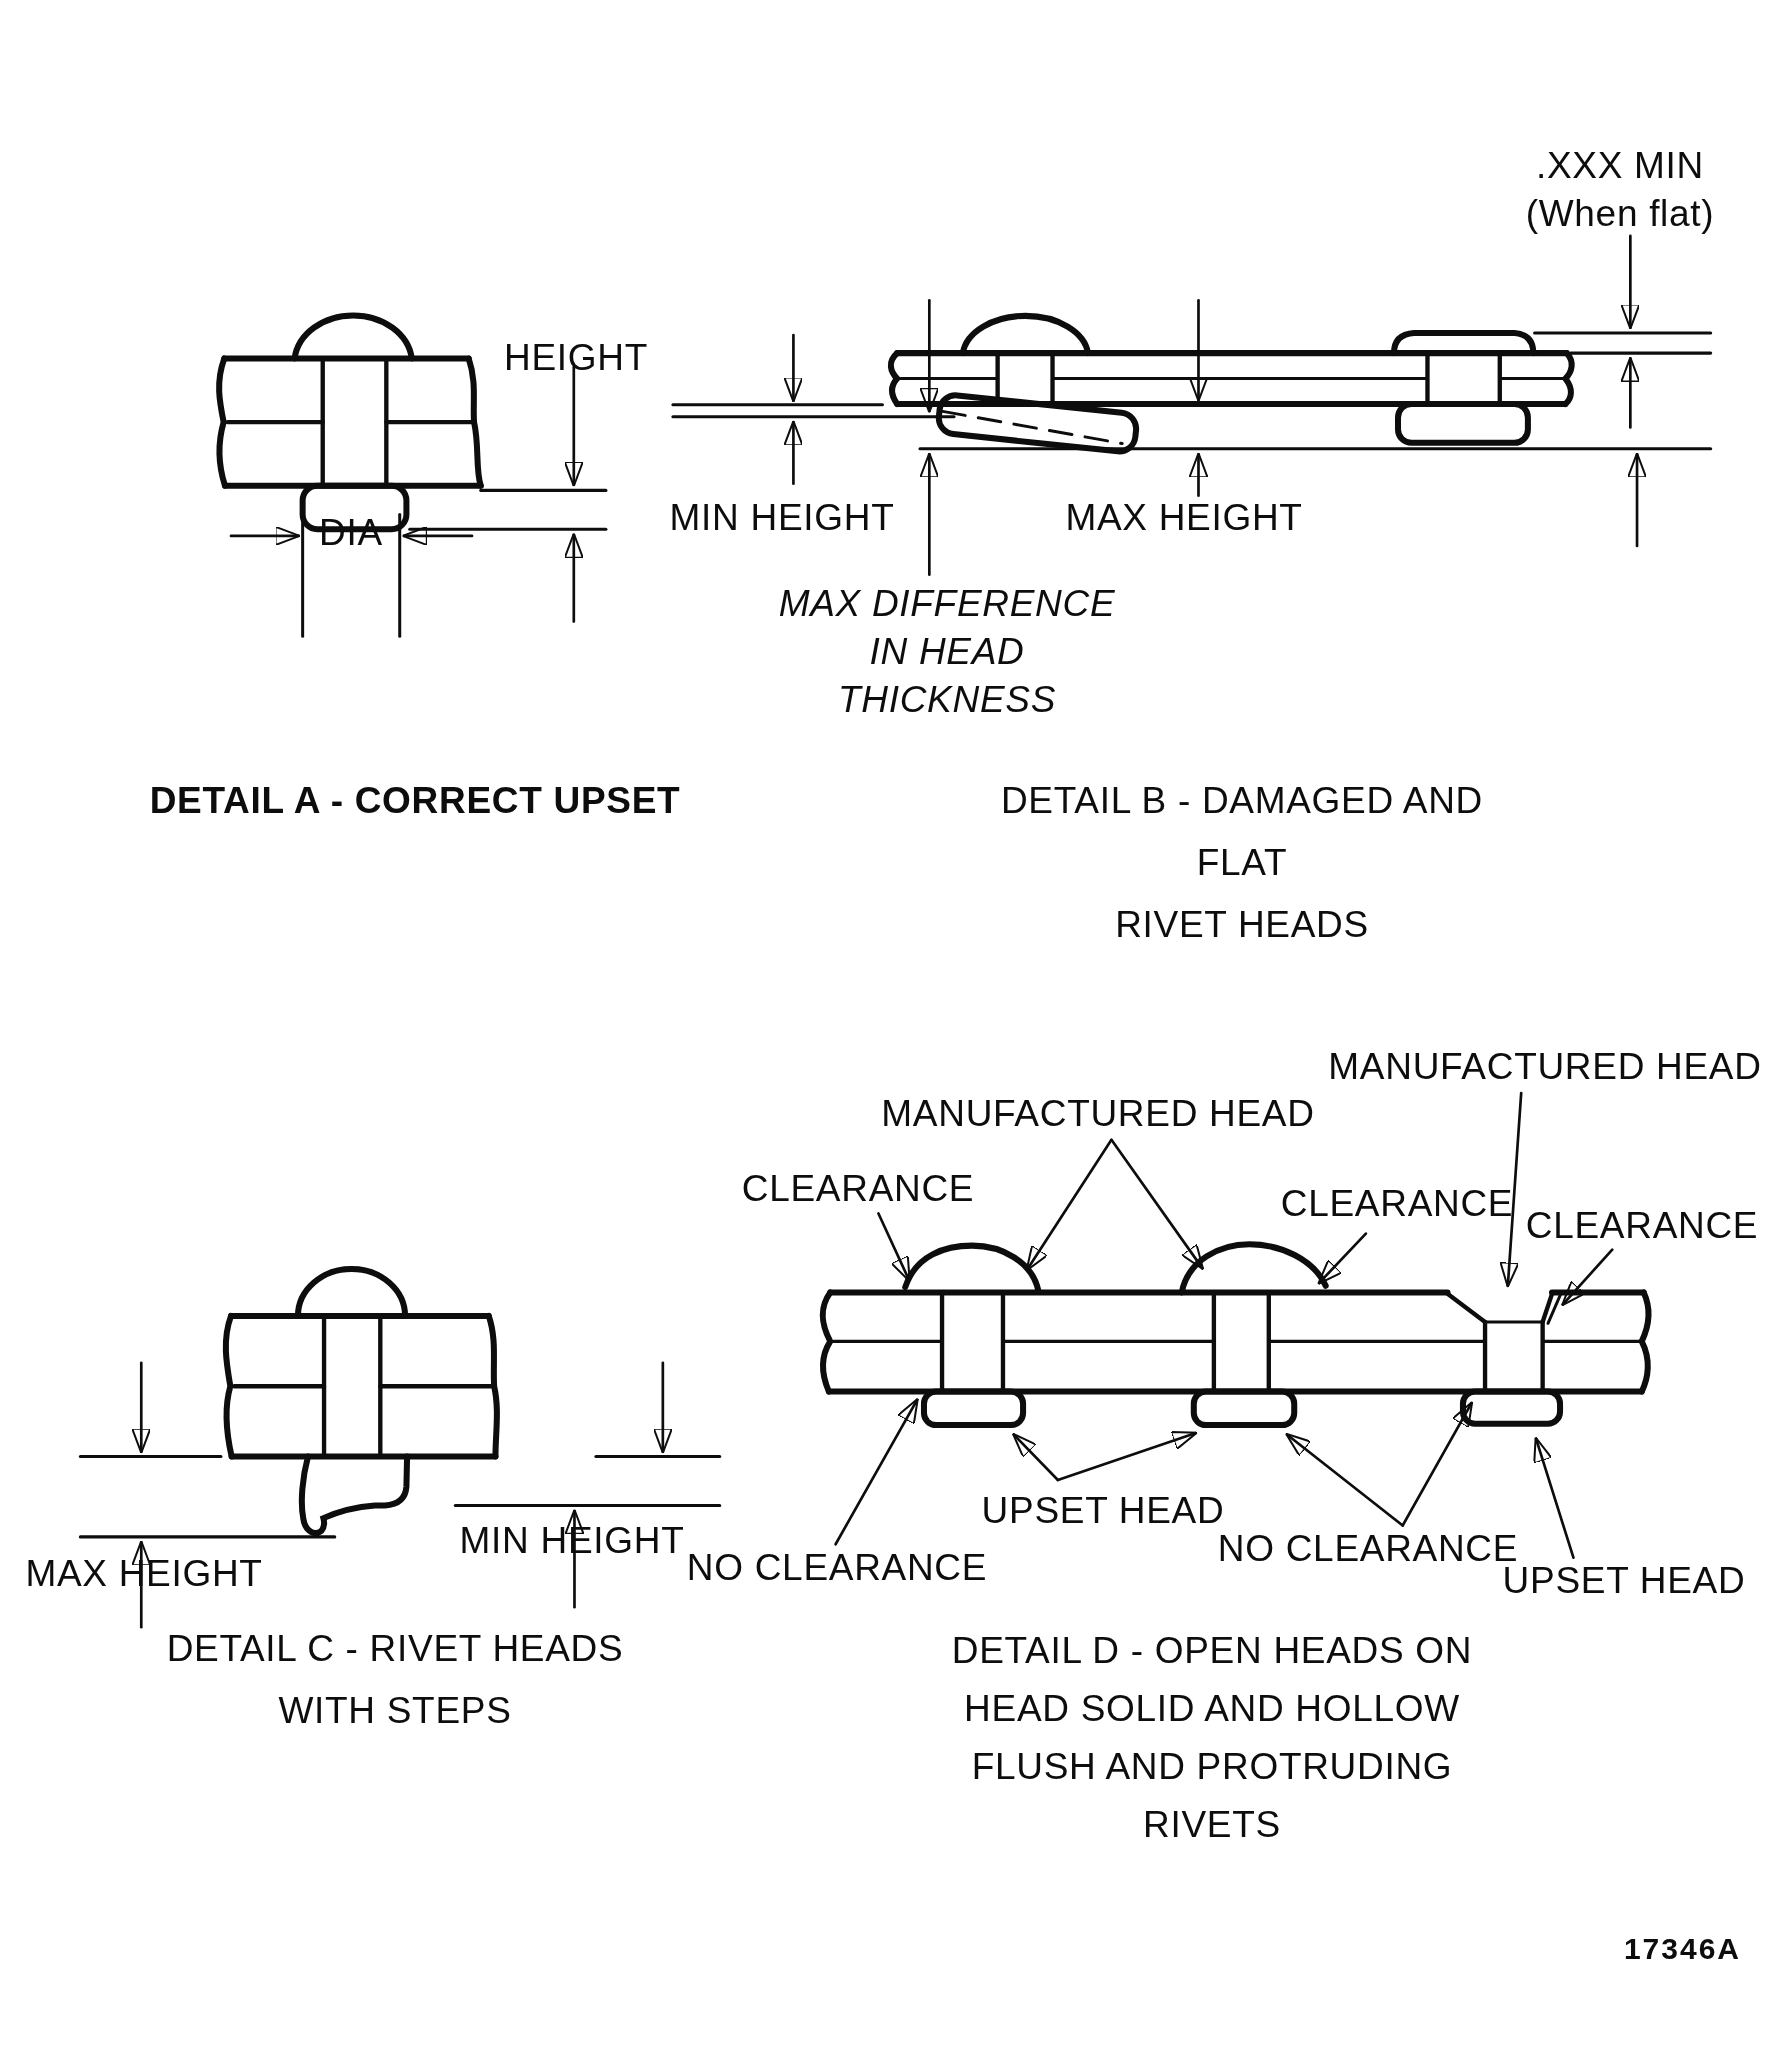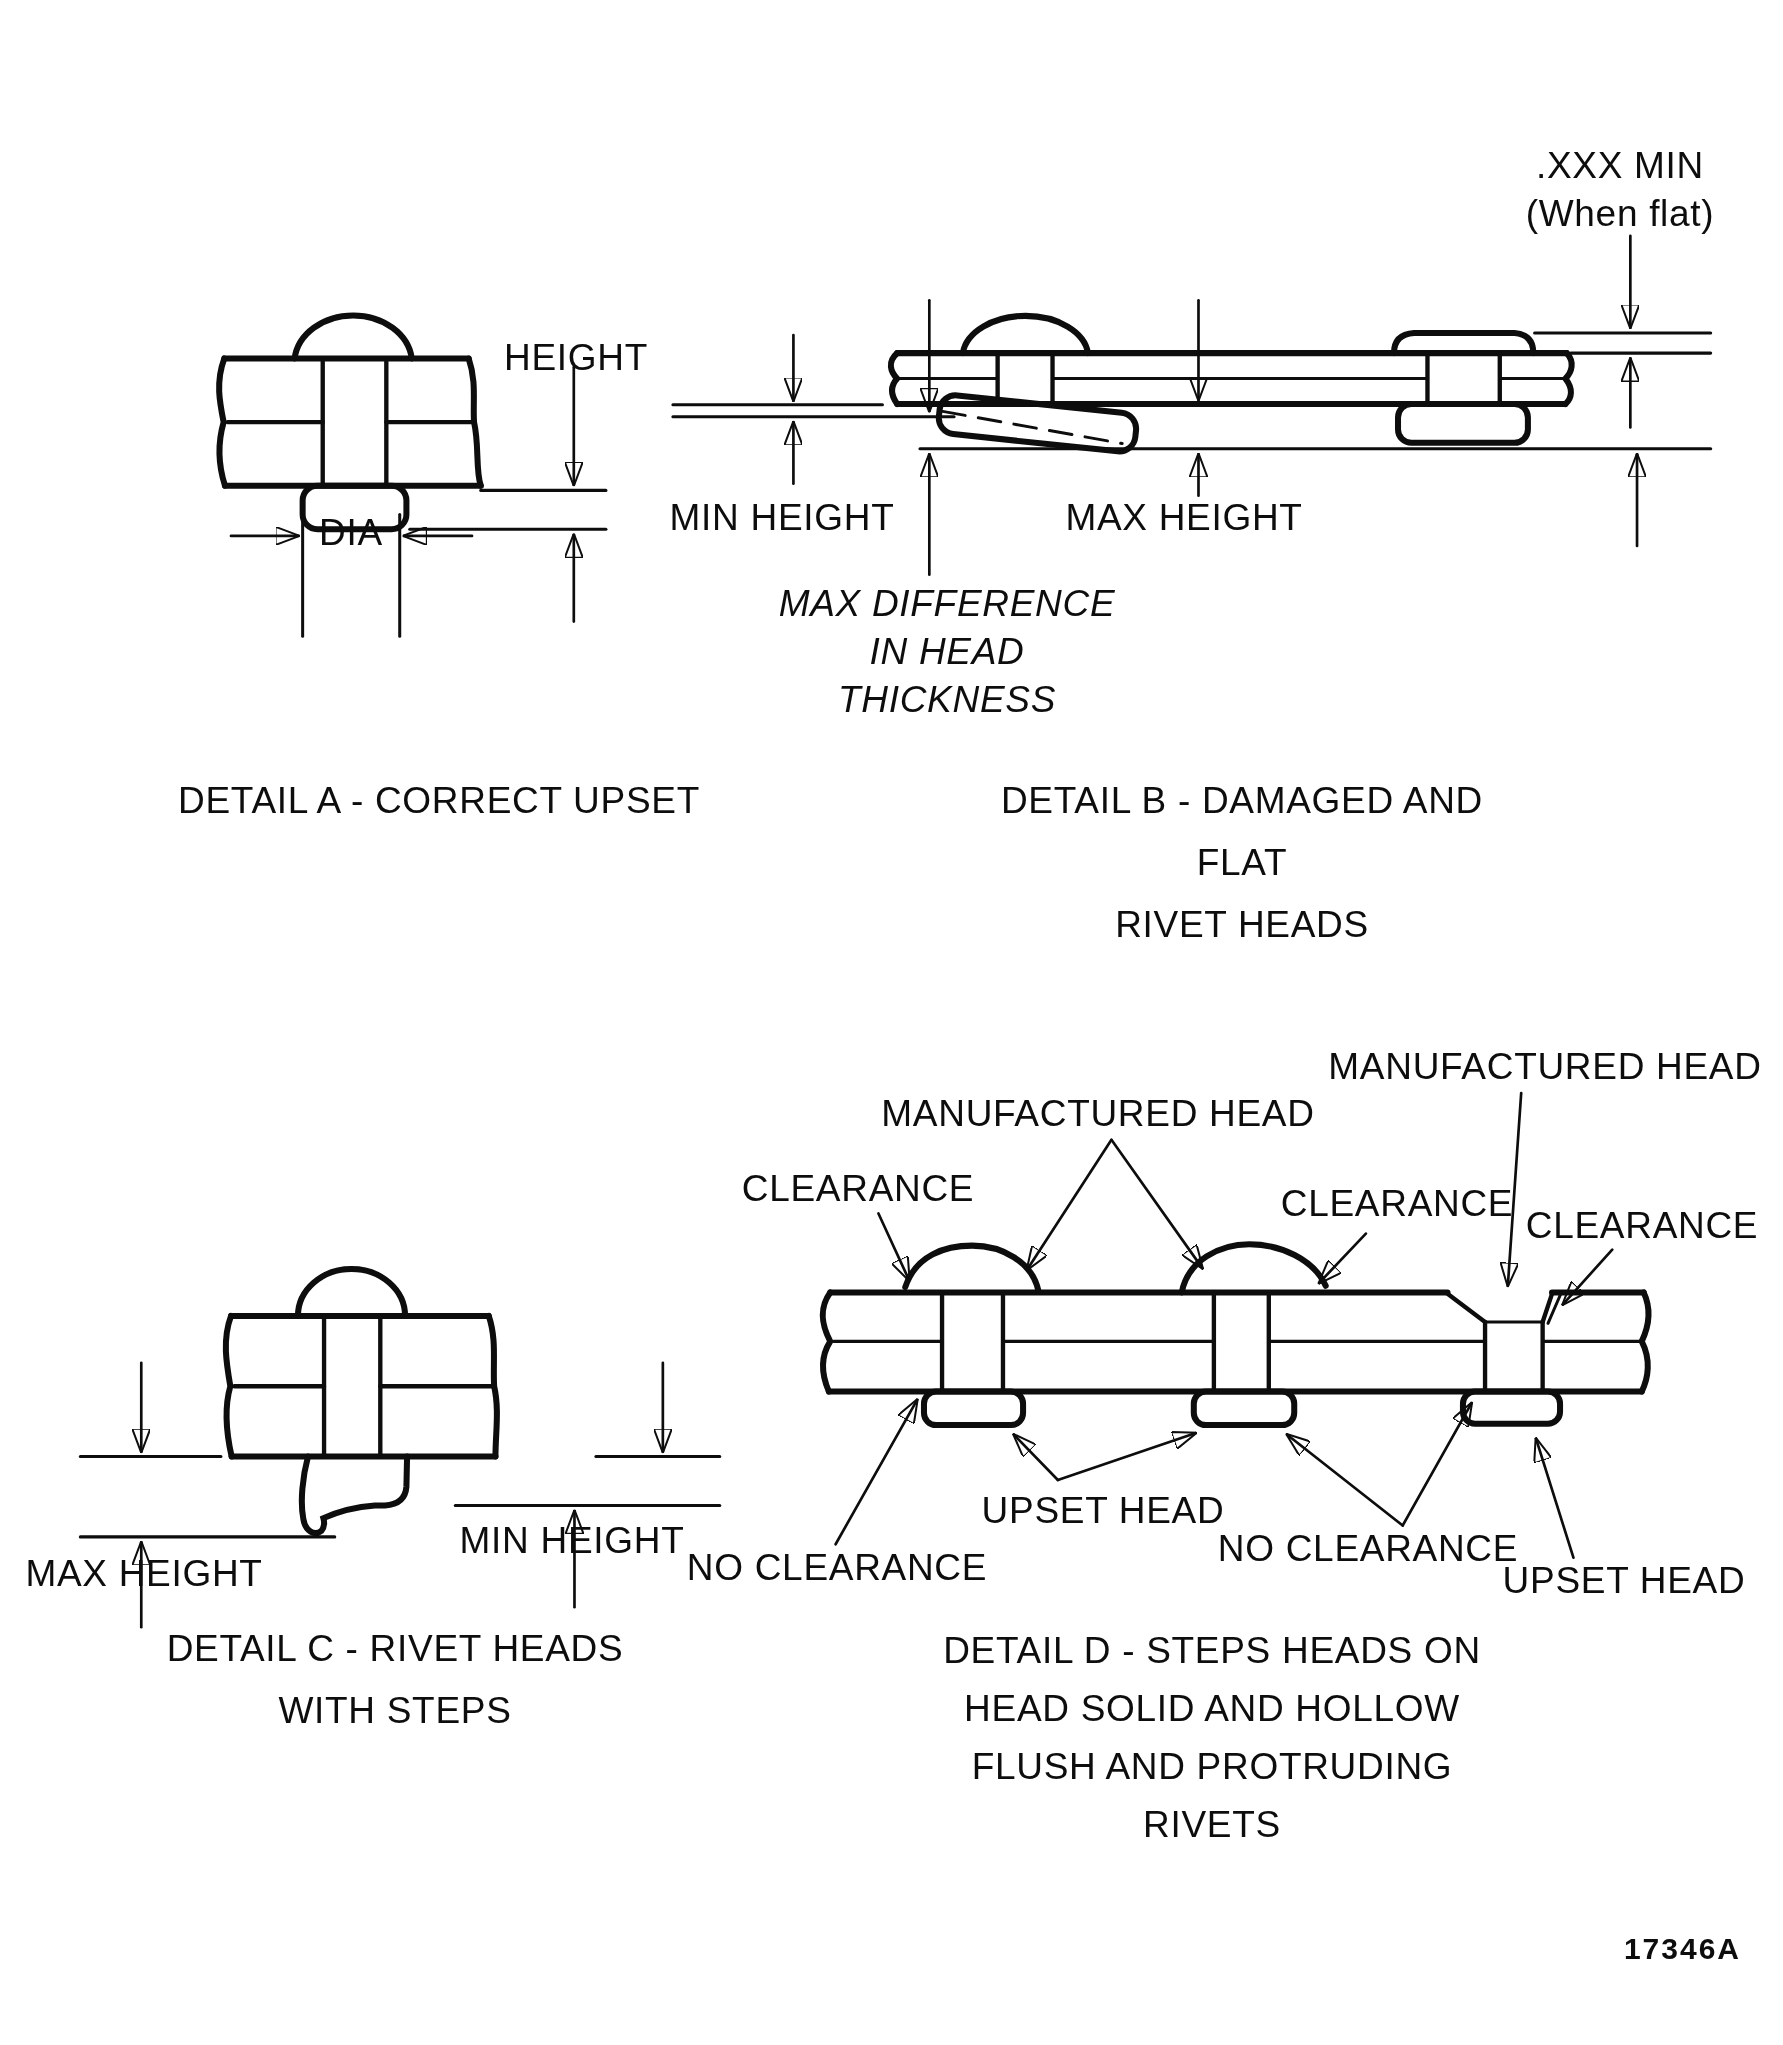--- a/index.html
+++ b/index.html
@@ -174,33 +174,33 @@
   <div class="lbl" style="left:1098px;top:1093px;">MANUFACTURED HEAD</div>
   <div class="lbl" style="left:1545px;top:1046px;">MANUFACTURED HEAD</div>
   <div class="lbl" style="left:858px;top:1168px;">CLEARANCE</div>
   <div class="lbl" style="left:1397px;top:1183px;">CLEARANCE</div>
   <div class="lbl" style="left:1642px;top:1205px;">CLEARANCE</div>
   <div class="lbl" style="left:837px;top:1547px;">NO CLEARANCE</div>
   <div class="lbl" style="left:1103px;top:1490px;">UPSET HEAD</div>
   <div class="lbl" style="left:1368px;top:1528px;">NO CLEARANCE</div>
   <div class="lbl" style="left:1624px;top:1560px;">UPSET HEAD</div>
 
-  <div class="caption" style="left:439px;top:770px;">
+  <div class="caption" style="left:415px;top:770px;font-weight:bold;">
     <div>DETAIL A - CORRECT UPSET</div>
   </div>
   <div class="caption" style="left:1242px;top:770px;">
     <div>DETAIL B - DAMAGED AND FLAT</div>
     <div>RIVET HEADS</div>
   </div>
   <div class="caption" style="left:395px;top:1618px;">
     <div>DETAIL C - RIVET HEADS</div>
     <div>WITH STEPS</div>
   </div>
   <div class="caption caption4" style="left:1212px;top:1622px;">
-    <div>DETAIL D - STEPS HEADS ON</div>
+    <div>DETAIL D - OPEN HEADS ON</div>
     <div>HEAD SOLID AND HOLLOW</div>
     <div>FLUSH AND PROTRUDING</div>
     <div>RIVETS</div>
   </div>
 
   <div class="fignum" style="left:1741px;top:1932px;">17346A</div>
 
 </div>
 
 

